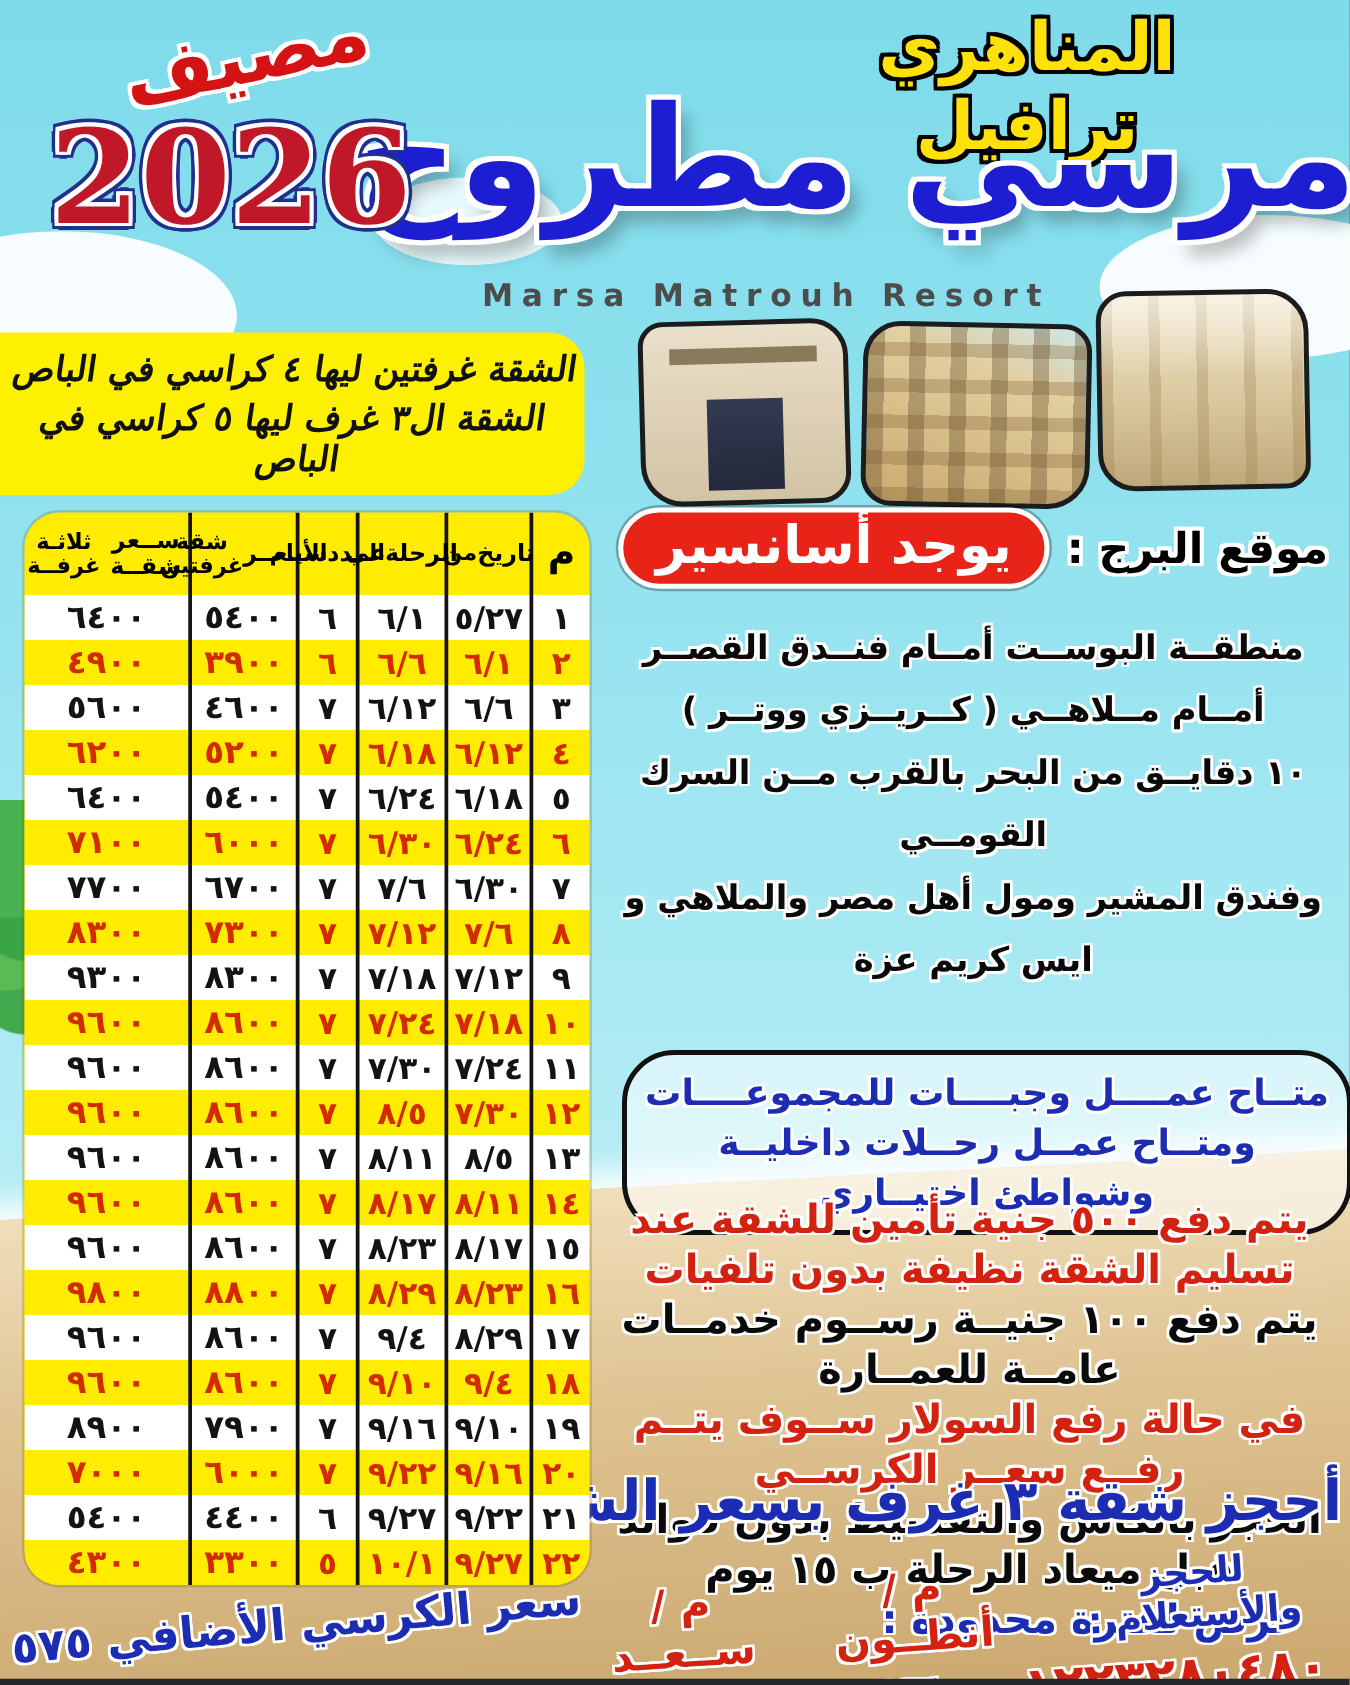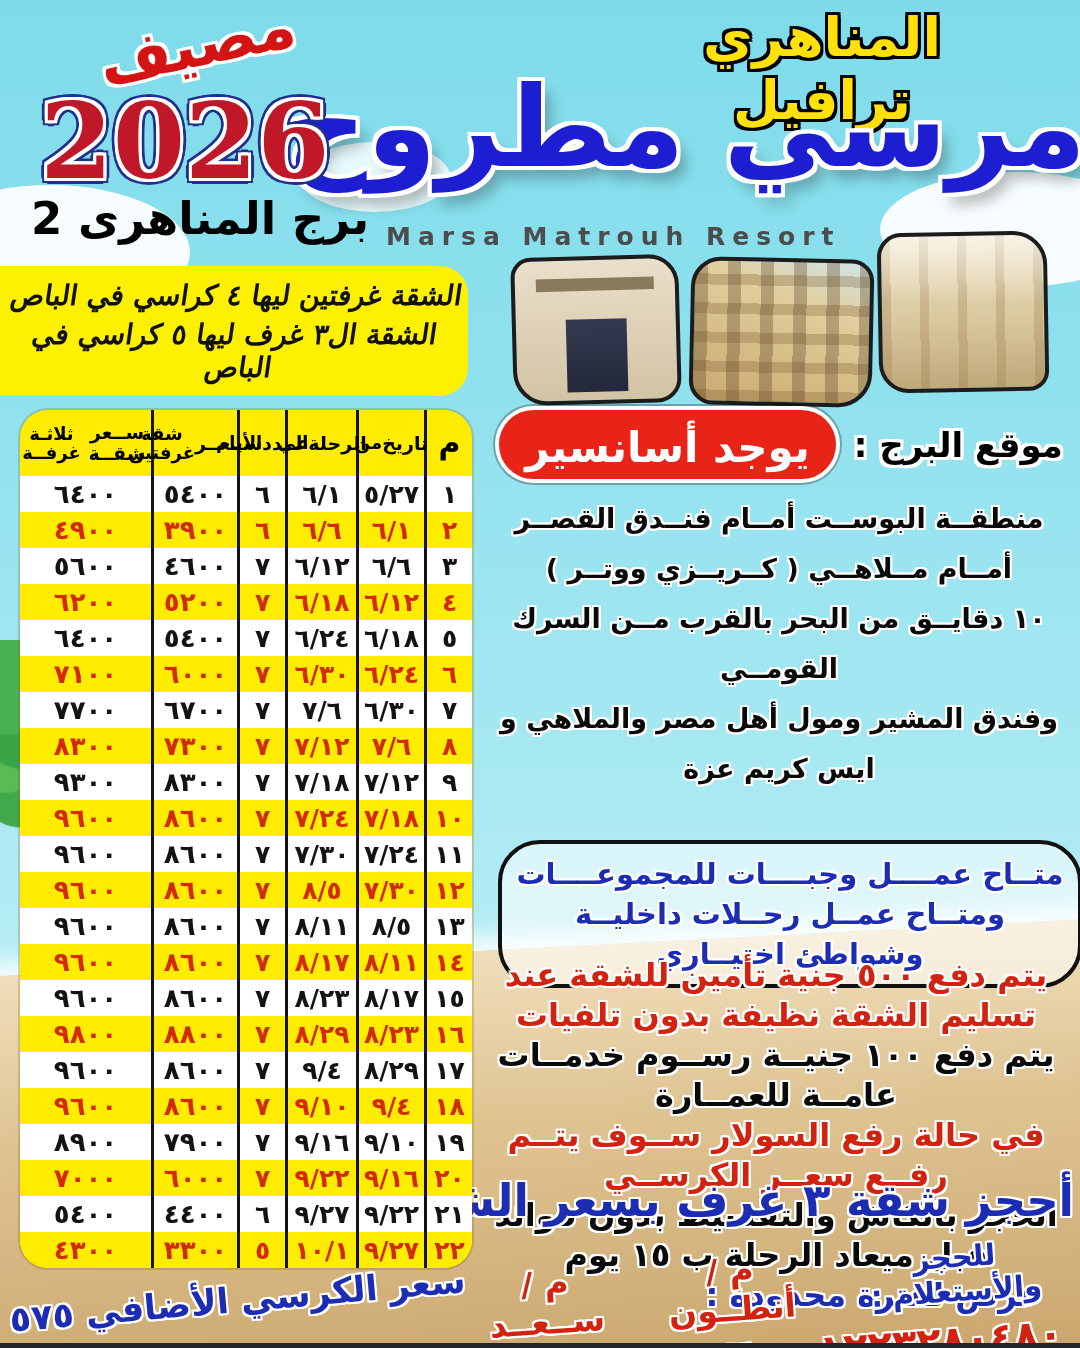--- a/index.html
+++ b/index.html
@@ -46,21 +46,21 @@
                      repeating-linear-gradient(0deg,rgba(125,92,50,.30) 0 11px,transparent 11px 29px),
                      linear-gradient(200deg,#cfe6ea 0%,#e2cf9f 30%,#caa96e 100%);}
   .photo3{left:878px;top:232px;width:162px;height:152px;border-radius:24px 34px 20px 30px;transform:rotate(-1deg);
           background:linear-gradient(180deg,rgba(255,255,255,.55),transparent 42%),
                      repeating-linear-gradient(90deg,rgba(150,118,68,.28) 0 9px,transparent 9px 38px),
                      linear-gradient(180deg,#f0e4c7 0%,#dac99f 55%,#bfa87a 100%);}
   
   .loc-head{left:485px;top:406px;width:588px;display:flex;flex-direction:row;align-items:center;justify-content:center;gap:14px;}
   .loc-title{font-size:34px;color:#000;}
   .elev-badge{background:#e82318;color:#fff;border:4px solid #fff;border-radius:44px;box-shadow:0 0 0 2px rgba(0,0,0,.28);
-              font-size:42px;padding:13px 26px 7px;white-space:nowrap;}
+              font-size:42px;padding:1px 26px 7px;white-space:nowrap;}
   .loc-lines{left:485px;top:494px;width:588px;text-align:center;}
   .loc-lines div{font-size:27px;line-height:50px;color:#0a0a0a;}
   .amen{left:480px;top:700px;width:594px;text-align:center;}
   .amen div{font-size:27px;line-height:34px;color:#d32310;}
   .groups-box{left:498px;top:840px;width:560px;border:4px solid #111;border-radius:42px;
               background:rgba(255,255,255,.55);padding:10px 8px;text-align:center;}
   .groups-box div{font-size:29px;line-height:40px;color:#1c2db4;}
   .terms{left:478px;top:955px;width:596px;text-align:center;}
   .terms .ln{font-size:32px;line-height:40px;}
   .t-red{color:#d32310;}.t-black{color:#0a0a0a;}.t-blue{color:#1c2db4;}
@@ -97,21 +97,20 @@
   <div class="abs cloud" style="left:300px;top:142px;width:150px;height:70px;opacity:.8;"></div>
   <div class="abs cloud" style="right:-70px;top:172px;width:270px;height:115px;"></div>
   <div class="abs sand"></div>
   <div class="abs palm"></div>
 
   <div class="abs agency">المناهري ترافيل</div>
   <div class="abs main-title">مرسي مطروح</div>
   <div class="abs subtitle-en">Marsa Matrouh Resort</div>
   <div class="abs season olw3">مصيف</div>
   <div class="abs year">2026</div>
-  <div class="abs tower">برج المناهرى 2</div>
 
   <div class="abs bus-note">
     <div>الشقة غرفتين ليها ٤ كراسي في الباص</div>
     <div>الشقة ال٣ غرف ليها ٥ كراسي في الباص</div>
   </div>
 
   <div class="abs photo photo1"></div>
   <div class="abs photo photo2"></div>
   <div class="abs photo photo3"></div>
 

